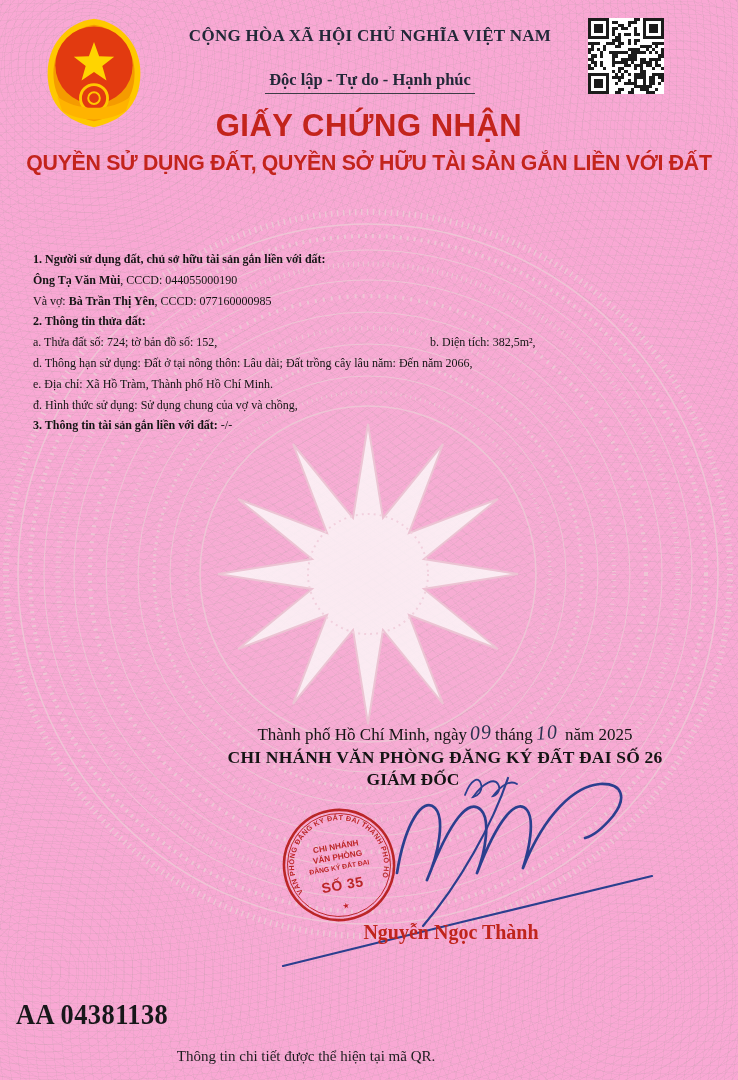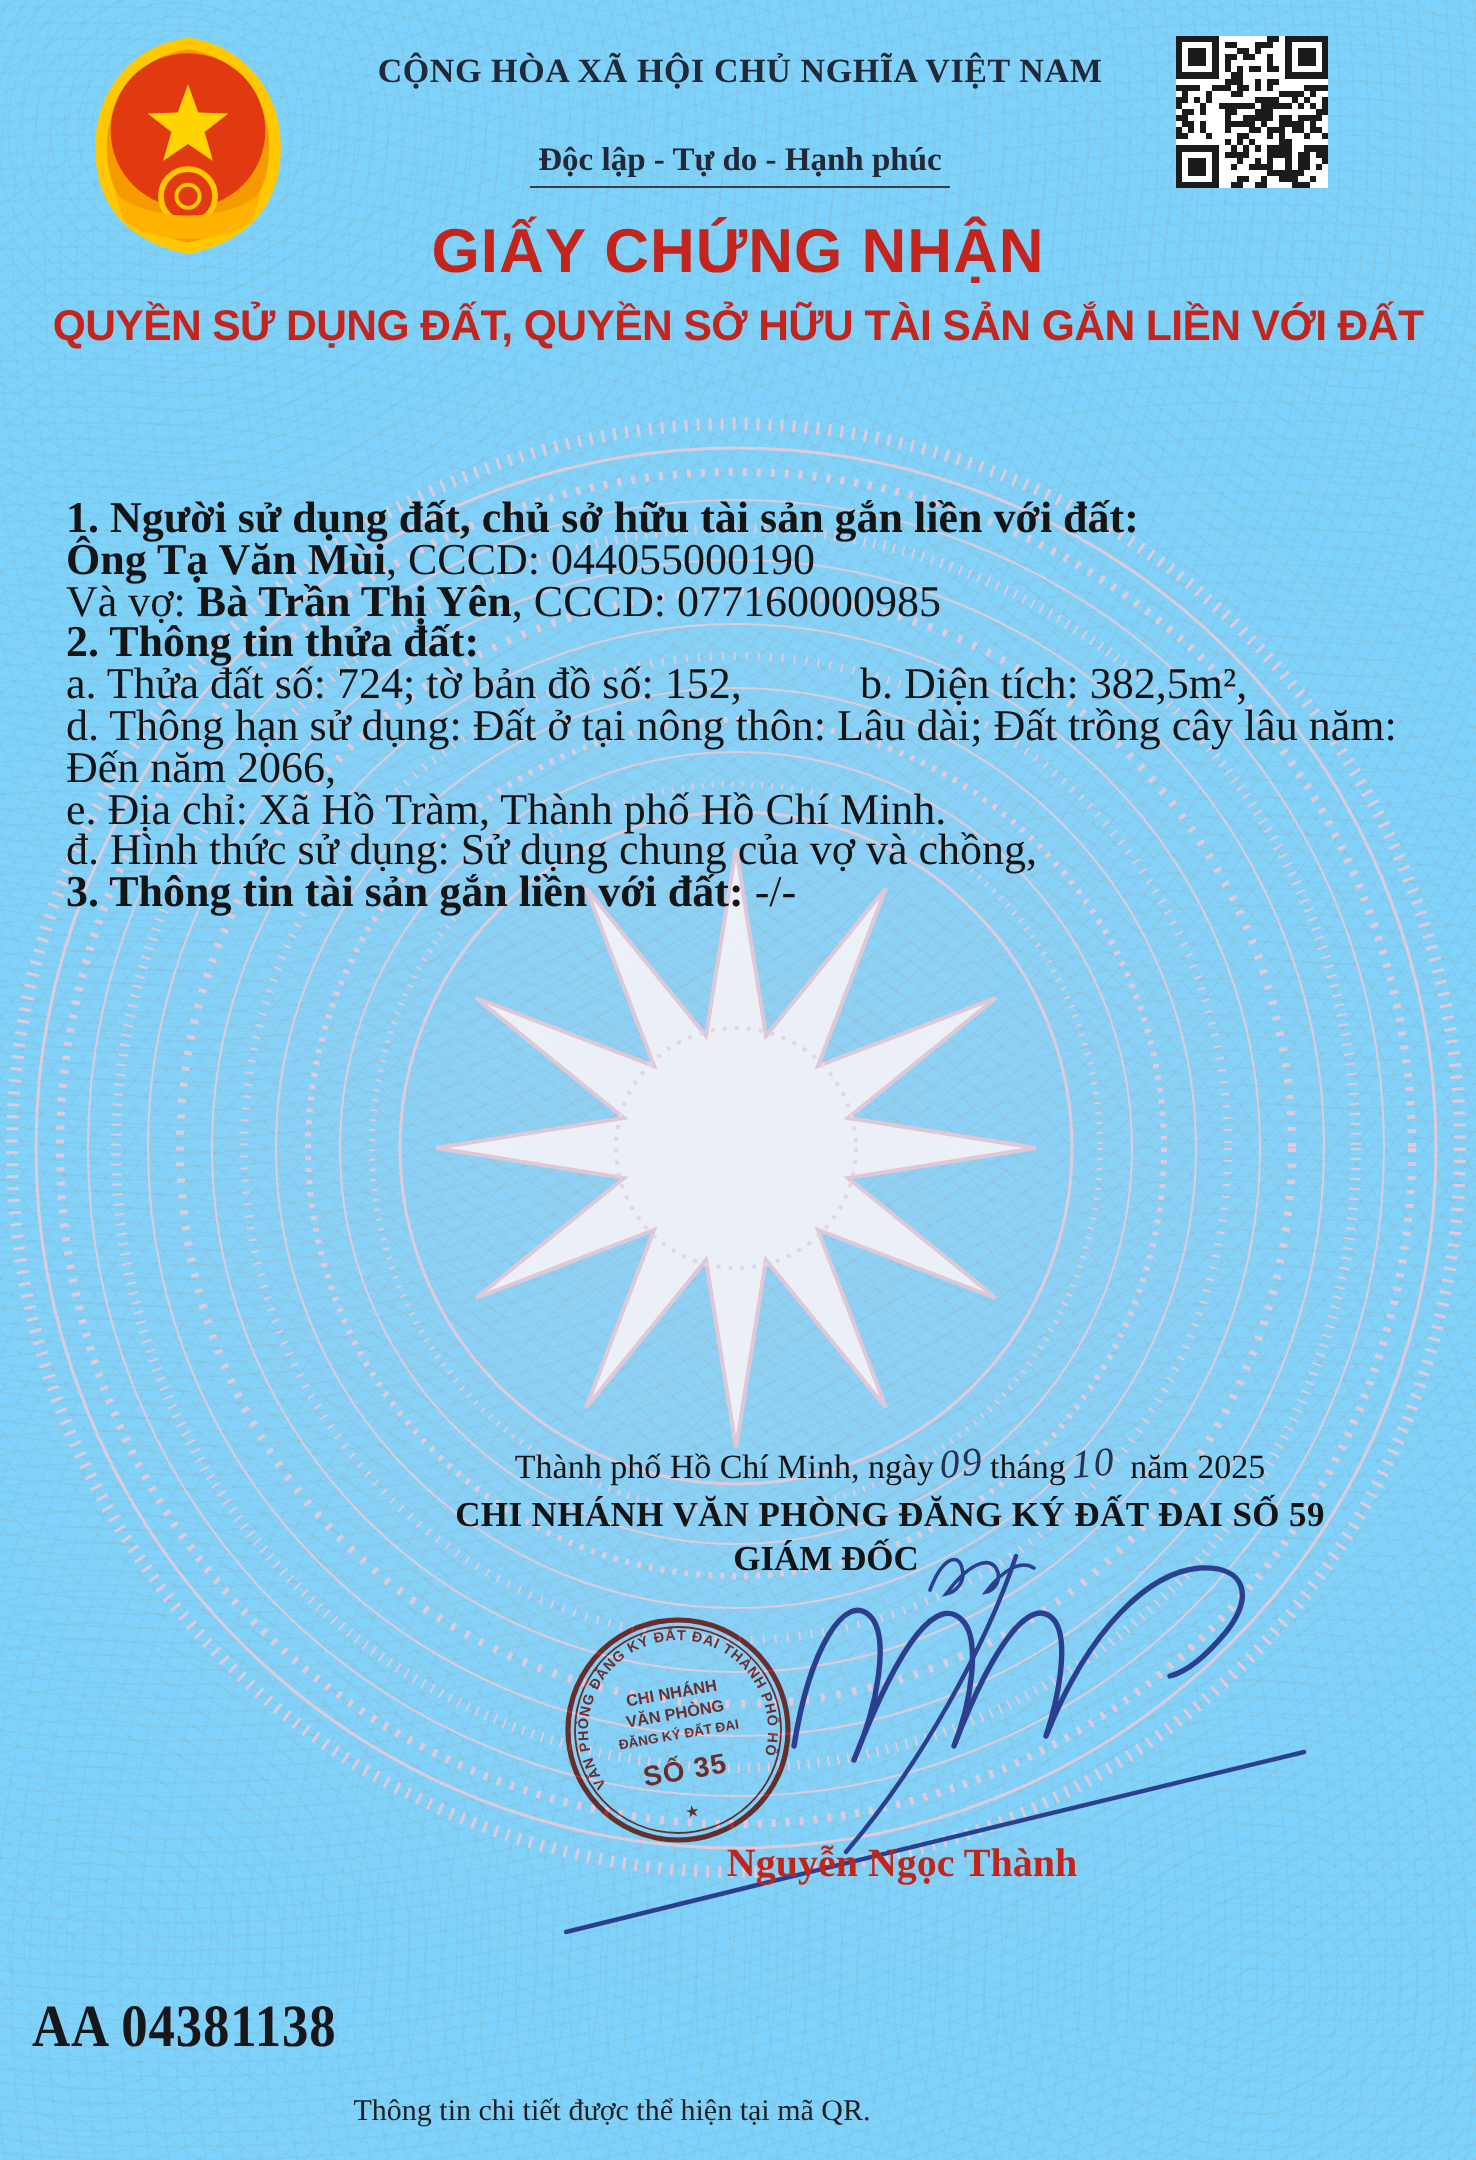--- a/index.html
+++ b/index.html
@@ -1,18 +1,18 @@
 <!DOCTYPE html>
 <html><head>
 <meta charset="utf-8">
 <style>
   html,body{margin:0;padding:0;background:#e8e6e2;}
   .page{
     position:relative;width:738px;height:1080px;margin:0 auto;
-    background:#7dd3fc;overflow:hidden;
+    background:#f9a8d4;overflow:hidden;
     font-family:"Liberation Serif", serif;color:#141414;
   }
   
   .page::before{
     content:"";position:absolute;inset:0;z-index:0;pointer-events:none;
     background-image:
       repeating-radial-gradient(circle at 12% 6%,  rgba(140,150,130,0.10) 0 1px, transparent 1px 7px),
       repeating-radial-gradient(circle at 92% 12%, rgba(150,140,150,0.08) 0 1px, transparent 1px 8px),
       repeating-radial-gradient(circle at 85% 92%, rgba(140,152,140,0.09) 0 1px, transparent 1px 9px),
       repeating-radial-gradient(circle at 6% 90%,  rgba(150,145,135,0.09) 0 1px, transparent 1px 8px);
@@ -30,21 +30,21 @@
   .head-text{left:150px;top:26px;width:440px;text-align:center;color:#232838;}
   .head-country{font-size:17px;font-weight:bold;letter-spacing:.3px;white-space:nowrap;}
   .head-motto{display:inline-block;margin-top:6px;font-size:16.5px;font-weight:bold;
     padding:0 4px 3px 4px;border-bottom:1.6px solid #3c3c46;}
 
   .title-block{left:0;top:108px;width:738px;text-align:center;color:#c3241c;
     font-family:"Liberation Sans", sans-serif;font-weight:bold;}
   .title-1{font-size:31px;letter-spacing:.5px;}
   .title-2{margin-top:7px;font-size:21.5px;letter-spacing:-0.3px;white-space:nowrap;transform:scaleX(.99);transform-origin:center;}
 
-  .body-text{left:33px;top:249px;width:690px;font-size:22px;line-height:20.8px;}
+  .body-text{left:33px;top:249px;width:690px;font-size:12px;line-height:20.8px;}
   .body-text p{margin:0;}
   .bt-b{font-weight:bold;}
   .row-ab span.first{display:inline-block;width:397px;}
 
   .sign-block{left:180px;top:722px;width:530px;text-align:center;}
   .date-line{font-size:17px;white-space:nowrap;}
   .hw{display:inline-block;font-style:italic;color:#2a3150;font-size:20px;
       transform:rotate(-5deg) translateY(-1px);margin:0 3px;letter-spacing:1px;}
   .org-line{font-size:17.5px;font-weight:bold;margin-top:2px;letter-spacing:.2px;white-space:nowrap;}
   .role-line{font-size:17.5px;font-weight:bold;margin-top:1px;display:inline-flex;align-items:flex-start;}
@@ -337,21 +337,21 @@
     <p>d. Thông hạn sử dụng: Đất ở tại nông thôn: Lâu dài; Đất trồng cây lâu năm: Đến năm 2066,</p>
     <p>e. Địa chỉ: Xã Hồ Tràm, Thành phố Hồ Chí Minh.</p>
     <p>đ. Hình thức sử dụng: Sử dụng chung của vợ và chồng,</p>
     <p><span class="bt-b">3. Thông tin tài sản gắn liền với đất:</span><span> -/-</span></p>
   </div>
 
   <div class="layer sign-block">
     <div class="date-line">
       <span>Thành phố Hồ Chí Minh, ngày</span><span class="hw">09</span><span>tháng</span><span class="hw">10</span> <span>năm 2025</span>
     </div>
-    <div class="org-line">CHI NHÁNH VĂN PHÒNG ĐĂNG KÝ ĐẤT ĐAI SỐ 59</div>
+    <div class="org-line">CHI NHÁNH VĂN PHÒNG ĐĂNG KÝ ĐẤT ĐAI SỐ 26</div>
     <div class="role-line">
       <span>GIÁM ĐỐC</span>
       <svg class="role-scribble" width="62" height="30" viewBox="0 0 62 30">
         <path d="M4 22 C 10 6 18 3 20 11 C 22 18 17 23 12 24 C 23 9 33 5 37 11 C 40 16 37 22 32 23 C 41 11 50 7 56 11" fill="none" stroke="#2b3f8e" stroke-width="1.8" stroke-linecap="round"></path>
       </svg>
     </div>
   </div>
 
   <svg class="layer stamp" viewBox="0 0 118 118">
     <g transform="rotate(-10 59 59)" fill="#c0281e">

